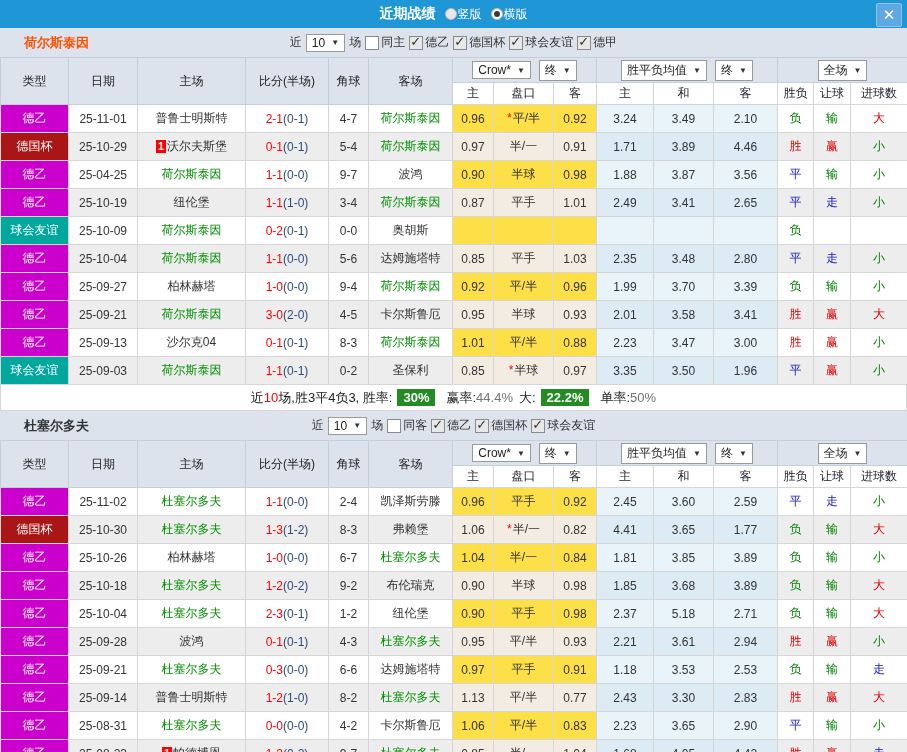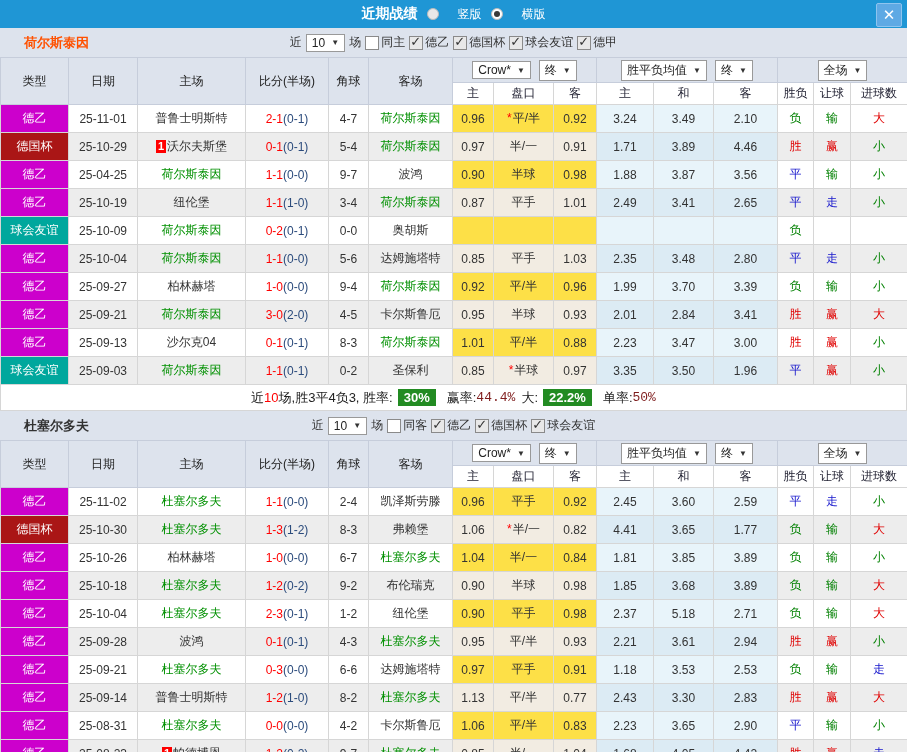--- a/index.html
+++ b/index.html
@@ -16,21 +16,21 @@
     position:relative;
     height:28px;
     background:#1f96d5;
     display:flex;
     align-items:center;
     justify-content:center;
     gap:9px;
     color:#fff;
   }
   .titlebar .title{font-size:14px;font-weight:bold;}
-  .radio-wrap{display:inline-flex;align-items:center;gap:19px;font-size:12px;cursor:pointer;}
+  .radio-wrap{display:inline-flex;align-items:center;gap:1px;font-size:12px;cursor:pointer;}
   .radio{display:inline-block;width:12px;height:12px;border-radius:50%;background:#e8e8e8;border:1px solid #bbb;box-sizing:border-box;}
   .radio.checked{background:#fff;}
   .radio.checked::after{content:"";display:block;width:6px;height:6px;margin:2px;border-radius:50%;background:#3a3a3a;}
   .close-btn{
     position:absolute;
     right:5px;top:3px;
     width:24px;height:22px;
     background:#5ea9e4;
     border:1px solid #8ec4ef;
     color:#fff;
@@ -105,21 +105,21 @@
   .score-half{color:#2b4b7c;}
   .star{color:#f00;margin-right:1px;}
   
   .summary{
     height:25px;
     border:1px solid #d6d6d6;border-top:none;
     display:flex;align-items:center;justify-content:center;
     font-size:13px;color:#222;background:#fff;
   }
   .summary .red{color:#f00;}
-  .summary .blue{color:#7f1d1d;font-family:Liberation Mono, monospace;}
+  .summary .blue{color:#737373;}
   .summary .gbadge{
     background:#228b22;color:#fff;font-weight:bold;
     padding:1px 6px;margin:0 5px;
   }
   .summary .lbl{margin-left:6px;}
 </style>
 </head>
 <body>
 
 <div class="titlebar">
@@ -365,21 +365,21 @@
           <td class="league-cell" style="background: rgb(204, 0, 204);">德乙</td>
           <td>25-09-21</td>
           <td><span class="green-team">荷尔斯泰因</span></td>
           <td><span class="score-main">3-0</span><span class="score-half">(2-0)</span></td>
           <td>4-5</td>
           <td><span>卡尔斯鲁厄</span></td>
           <td class="c-asian">0.95</td>
           <td class="c-asian">半球</td>
           <td class="c-asian">0.93</td>
           <td class="c-euro">2.01</td>
-          <td class="c-euro">2.84</td>
+          <td class="c-euro">3.58</td>
           <td class="c-euro">3.41</td>
           <td style="color: rgb(224, 0, 0);">胜</td>
           <td style="color: rgb(224, 0, 0);">赢</td>
           <td style="color: rgb(224, 0, 0);">大</td>
         </tr>
         <tr>
           <td class="league-cell" style="background: rgb(204, 0, 204);">德乙</td>
           <td>25-09-13</td>
           <td><span>沙尔克04</span></td>
           <td><span class="score-main">0-1</span><span class="score-half">(0-1)</span></td>

